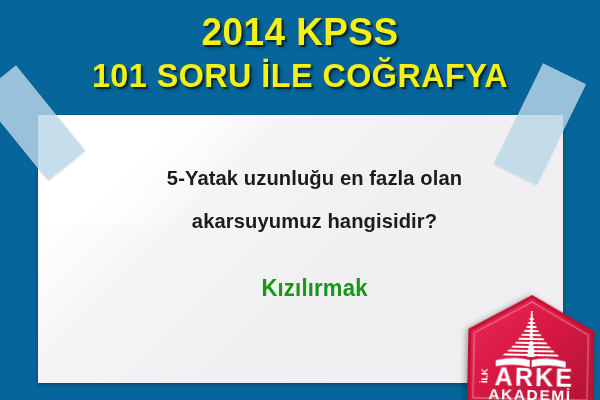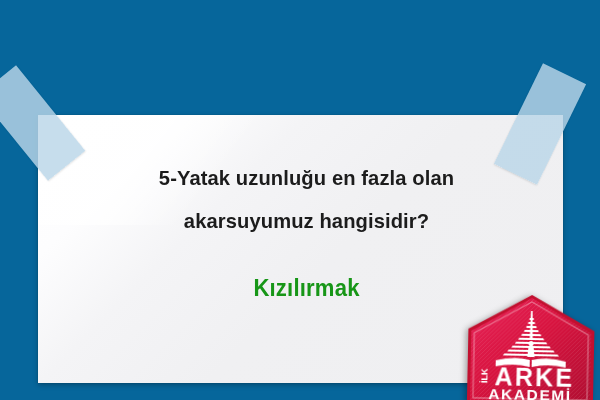--- a/index.html
+++ b/index.html
@@ -106,21 +106,21 @@
     left: 516px;
     top: 68px;
     width: 48px;
     height: 112px;
     transform: rotate(26deg);
   }
 
   
   #content {
     position: absolute;
-    left: 44px;
+    left: 52px;
     top: 115px;
     width: 525px;
     height: 268px;
     z-index: 20;
     text-align: center;
   }
 
   .q-line {
     color: #1c1c1c;
     font-size: 21px;
@@ -153,20 +153,24 @@
     z-index: 50;
     filter: drop-shadow(-2px 1px 3px rgba(0,0,0,0.35));
   }
   #logo svg { display: block; }
 </style>
 </head>
 <body>
 
 <div id="slide">
 
+  <div id="header">
+    <div class="title-line" id="title-line-1">2014 KPSS</div>
+    <div class="title-line" id="title-line-2">101 SORU İLE COĞRAFYA</div>
+  </div>
 
   <div id="paper">
     <div id="paper-crease"></div>
   </div>
 
   <div class="tape" id="tape-left"></div>
   <div class="tape" id="tape-right"></div>
 
   <div id="content">
     <div class="q-line" id="question-line-1">5-Yatak uzunluğu en fazla olan</div>

